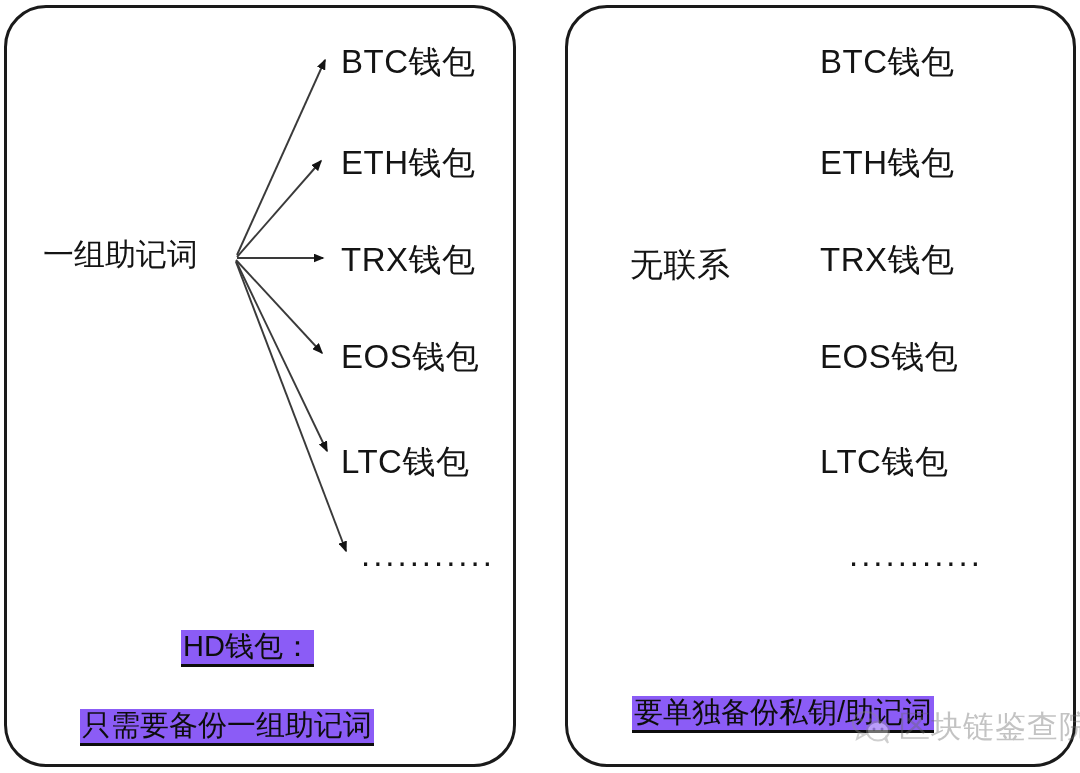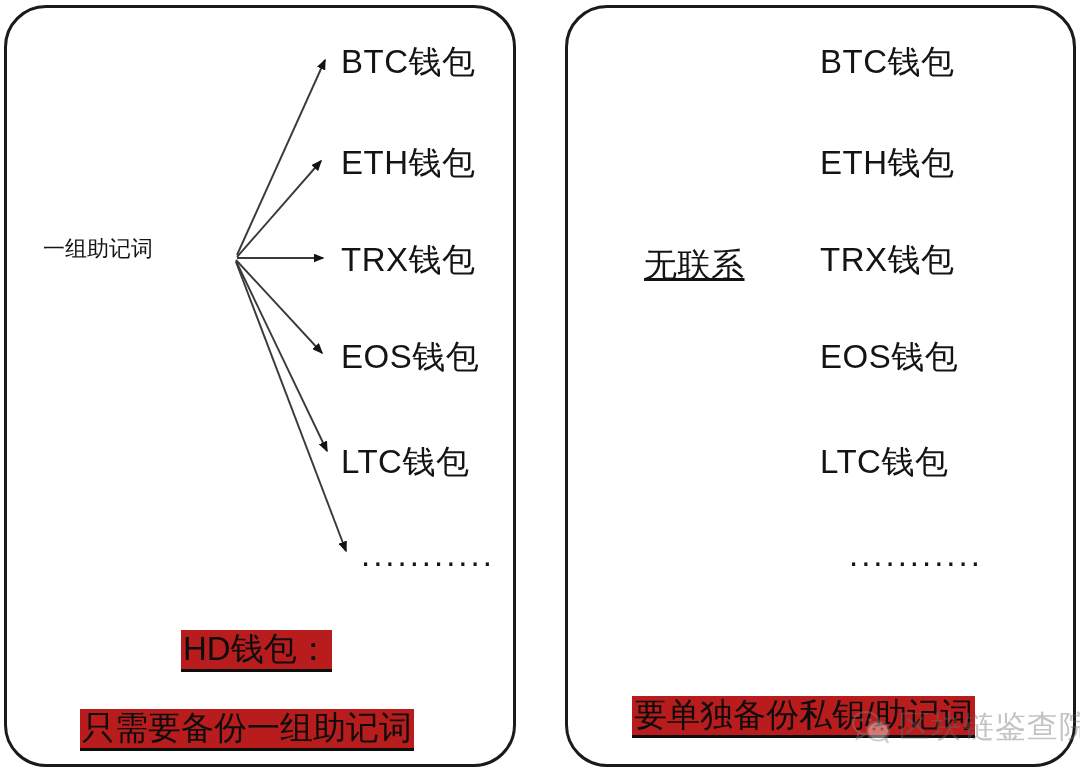--- a/index.html
+++ b/index.html
@@ -31,38 +31,38 @@
     position: absolute;
     color: #141414;
     font-size: 33px;
     line-height: 1.18;
     white-space: nowrap;
     letter-spacing: 0.5px;
   }
   .src-label {
     position: absolute;
     color: #141414;
-    font-size: 22px;
+    font-size: 31px;
     line-height: 1.22;
     white-space: nowrap;
     text-align: left;
   }
   .dots {
     position: absolute;
     color: #141414;
     font-size: 33px;
     letter-spacing: 3px;
     white-space: nowrap;
   }
   .hl {
     position: absolute;
     color: #0d0d0d;
-    font-size: 33px;
+    font-size: 29px;
     white-space: nowrap;
-    background: #b91c1c;
+    background: #8b5cf6;
     border-bottom: 3px solid #0d0d0d;
     padding: 1px 2px 2px 2px;
     line-height: 1.08;
     text-align: center;
   }
   svg.arrows {
     position: absolute;
     left: 0; top: 0;
     width: 512px; height: 762px;
     overflow: visible;
@@ -115,21 +115,21 @@
     <div class="label" style="left:334px; top:330px;">EOS钱包</div>
     <div class="label" style="left:334px; top:435px;">LTC钱包</div>
     <div class="dots" style="left:354px; top:528px;">...........</div>
 
     <div class="hl" style="left:174px; top:622px;">HD钱包：</div>
     <div class="hl" style="left:73px;  top:688px;margin-top:13px;">只需要备份一组助记词</div>
   </div>
 
   <div class="panel" id="panel-right">
 
-    <div class="label" style="left:76px; top:238px;text-decoration:underline;">无联系</div>
+    <div class="label" style="left:62px; top:238px;">无联系</div>
 
     <div class="label" style="left:252px; top:35px;">BTC钱包</div>
     <div class="label" style="left:252px; top:136px;">ETH钱包</div>
     <div class="label" style="left:252px; top:233px;">TRX钱包</div>
     <div class="label" style="left:252px; top:330px;">EOS钱包</div>
     <div class="label" style="left:252px; top:435px;">LTC钱包</div>
     <div class="dots" style="left:281px; top:528px;">...........</div>
 
     <div class="hl" style="left:64px; top:688px;">要单独备份私钥/助记词</div>
   </div>

